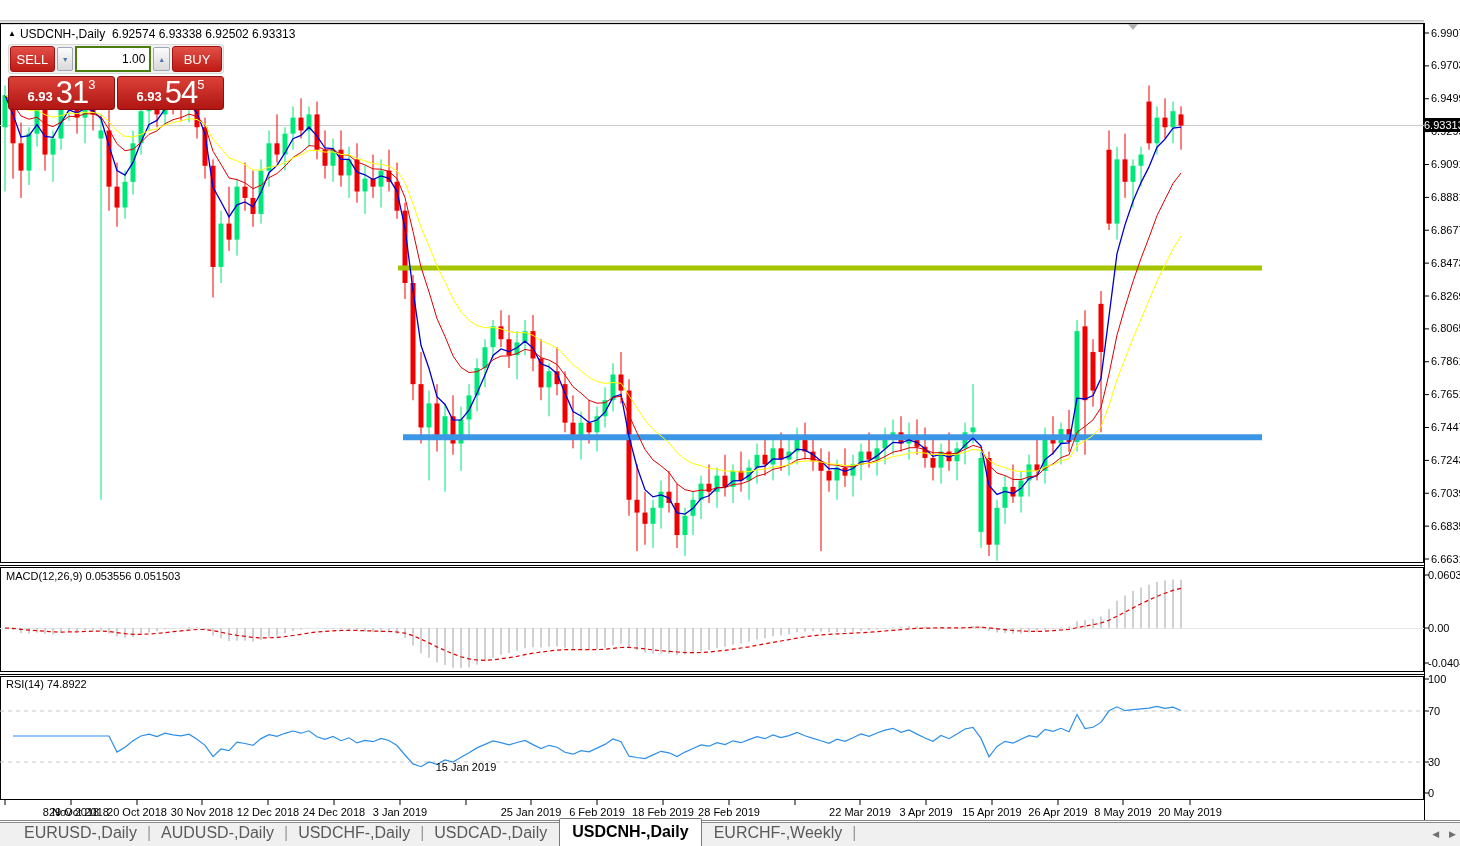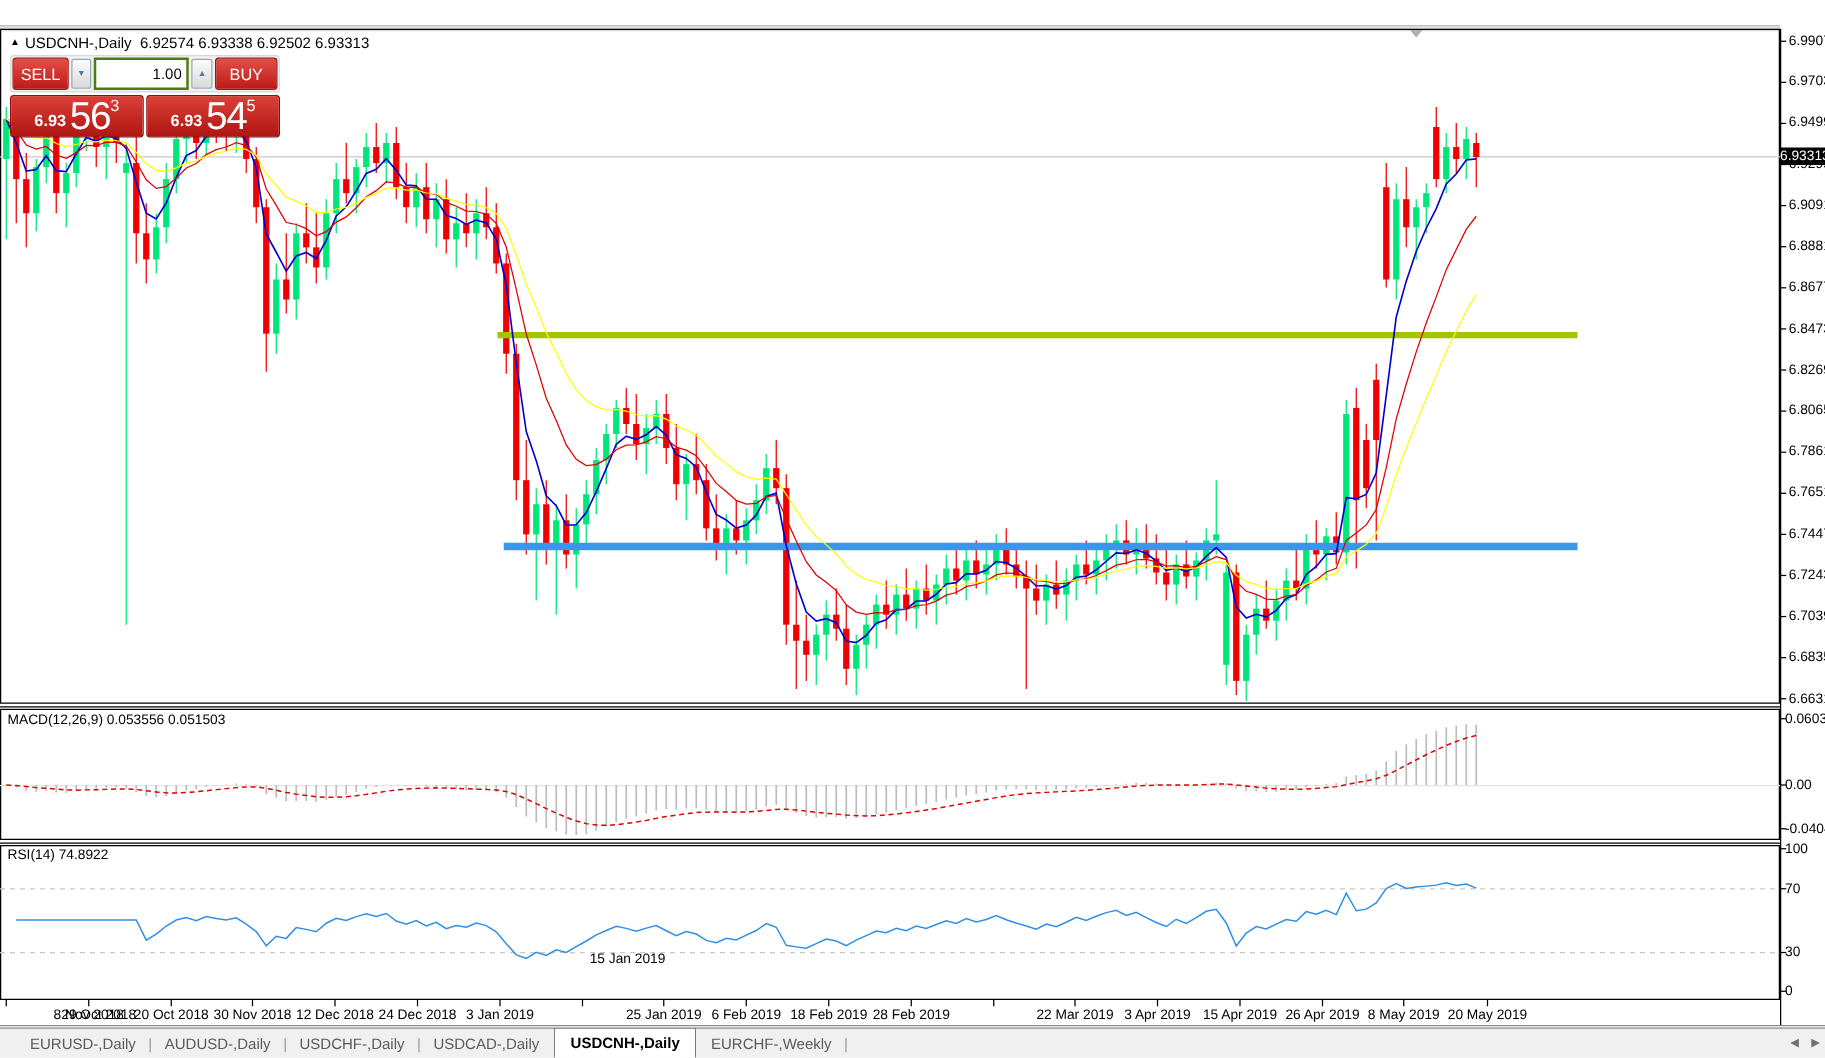--- a/index.html
+++ b/index.html
@@ -40,21 +40,21 @@
   #trade .row2{display:flex;margin-top:2px;height:34px;}
   .px-panel{flex:1;background:linear-gradient(#DB4038,#B01612);border:1px solid #8E0E0C;
     border-radius:3px;color:#fff;display:flex;align-items:flex-end;justify-content:center;
     padding-bottom:2px;cursor:pointer;}
   .px-panel:first-child{margin-right:2px;}
   .px-small{font-size:13px;font-weight:bold;margin-right:3px;line-height:20px;}
   .px-big{font-size:31px;line-height:28px;letter-spacing:-1px;}
   .px-sup{font-size:13px;line-height:13px;align-self:flex-start;margin-top:1px;}
   
   #tabbar{position:absolute;left:0;top:822px;width:1460px;height:24px;background:#F0F0F0;
-    border-top:1px solid #8A8A8A;display:flex;align-items:flex-end;font-size:12px;z-index:2;}
+    border-top:1px solid #8A8A8A;display:flex;align-items:flex-end;font-size:16px;z-index:2;}
   .tab{color:#5A5A5A;padding:4px 10px 5px 10px;cursor:pointer;}
   .tab.active{background:#fff;color:#000;font-weight:bold;border:1px solid #7A7A7A;border-bottom:none;
     border-radius:2px 2px 0 0;padding:4px 12px 6px 12px;margin:0 2px;}
   .tab-sep{color:#9A9A9A;padding-bottom:5px;}
   #tab-scroll{position:absolute;right:4px;top:829px;z-index:3;display:flex;gap:10px;
     font-size:9px;color:#707070;}
   #tab-scroll span{cursor:pointer;}
 </style>
 </head>
 <body>
@@ -585,21 +585,21 @@
       </div>
       <input id="vol-input" value="1.00" style="">
       <div class="spin-btn">
         <span>▲</span>
       </div>
       <div class="tw-btn" id="buy-btn">BUY</div>
     </div>
     <div class="row2">
       <div class="px-panel">
         <span class="px-small">6.93</span>
-        <span class="px-big">56</span>
+        <span class="px-big">31</span>
         <span class="px-sup">3</span>
       </div>
       <div class="px-panel">
         <span class="px-small">6.93</span>
         <span class="px-big">54</span>
         <span class="px-sup">5</span>
       </div>
     </div>
   </div>
 
@@ -641,21 +641,21 @@
       <div class="lbl axis-lbl" style="left: 1428px; top: 786.5px;">0</div>
     </div>
   <div id="date-axis">
       <div class="lbl date-lbl" style="left: 2px; top: 806px; transform: none; margin-left: 47px;">29 Oct 2018</div>
       <div class="lbl date-lbl" style="left: 71px; top: 806px;">8 Nov 2018</div>
       <div class="lbl date-lbl" style="left: 137px; top: 806px;">20 Oct 2018</div>
       <div class="lbl date-lbl" style="left: 202px; top: 806px;">30 Nov 2018</div>
       <div class="lbl date-lbl" style="left: 268px; top: 806px;">12 Dec 2018</div>
       <div class="lbl date-lbl" style="left: 334px; top: 806px;">24 Dec 2018</div>
       <div class="lbl date-lbl" style="left: 400px; top: 806px;">3 Jan 2019</div>
-      <div class="lbl date-lbl" style="left: 466px; top: 761px; margin-left: 36px;">15 Jan 2019</div>
+      <div class="lbl date-lbl" style="left: 466px; top: 761px;">15 Jan 2019</div>
       <div class="lbl date-lbl" style="left: 531px; top: 806px;">25 Jan 2019</div>
       <div class="lbl date-lbl" style="left: 597px; top: 806px;">6 Feb 2019</div>
       <div class="lbl date-lbl" style="left: 663px; top: 806px;">18 Feb 2019</div>
       <div class="lbl date-lbl" style="left: 729px; top: 806px;">28 Feb 2019</div>
       <div class="lbl date-lbl" style="left: 795px; top: 850px;">12 Mar 2019</div>
       <div class="lbl date-lbl" style="left: 860px; top: 806px;">22 Mar 2019</div>
       <div class="lbl date-lbl" style="left: 926px; top: 806px;">3 Apr 2019</div>
       <div class="lbl date-lbl" style="left: 992px; top: 806px;">15 Apr 2019</div>
       <div class="lbl date-lbl" style="left: 1058px; top: 806px;">26 Apr 2019</div>
       <div class="lbl date-lbl" style="left: 1123px; top: 806px;">8 May 2019</div>

